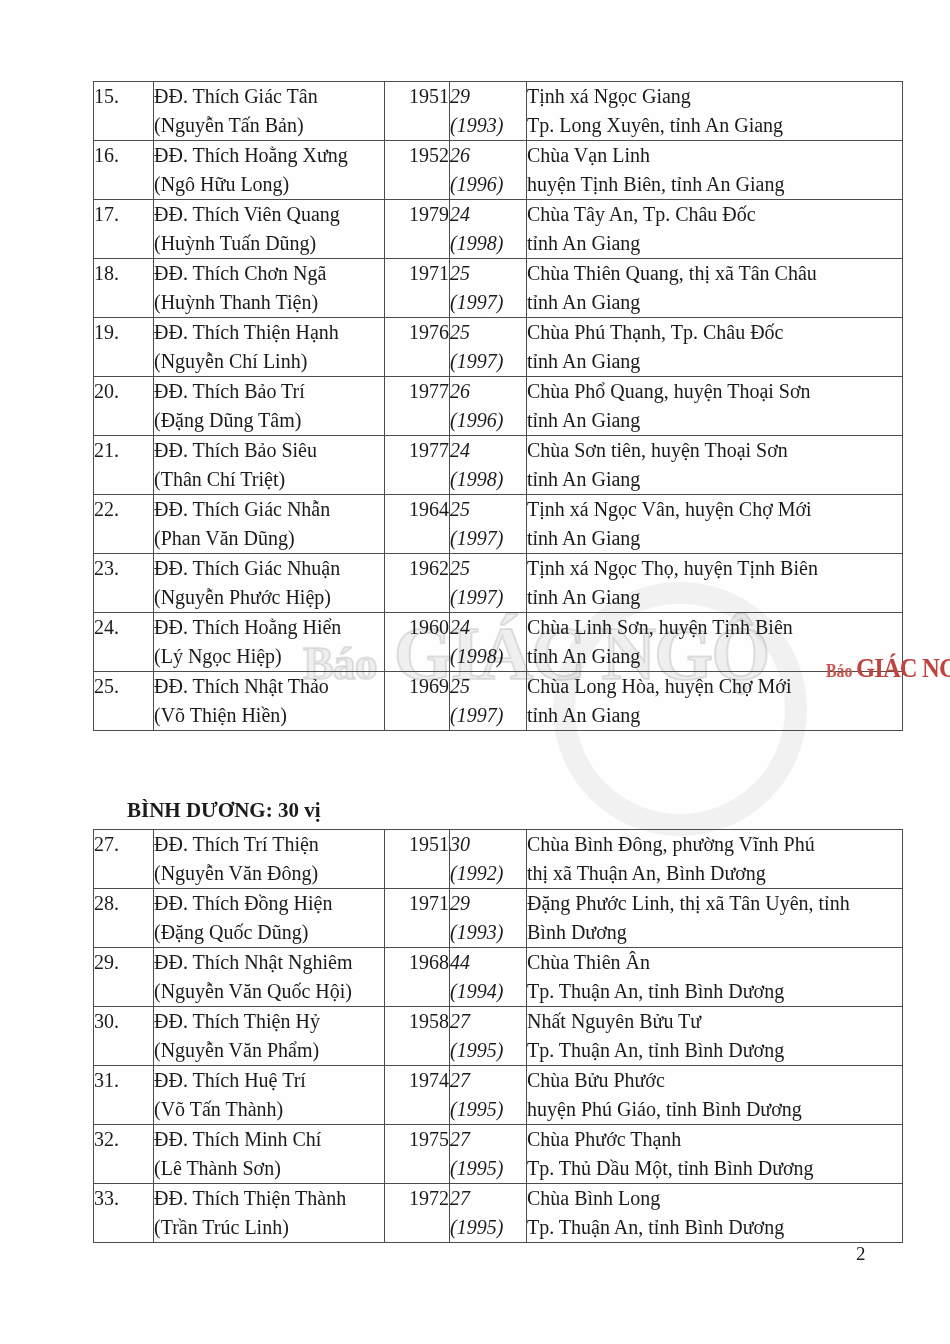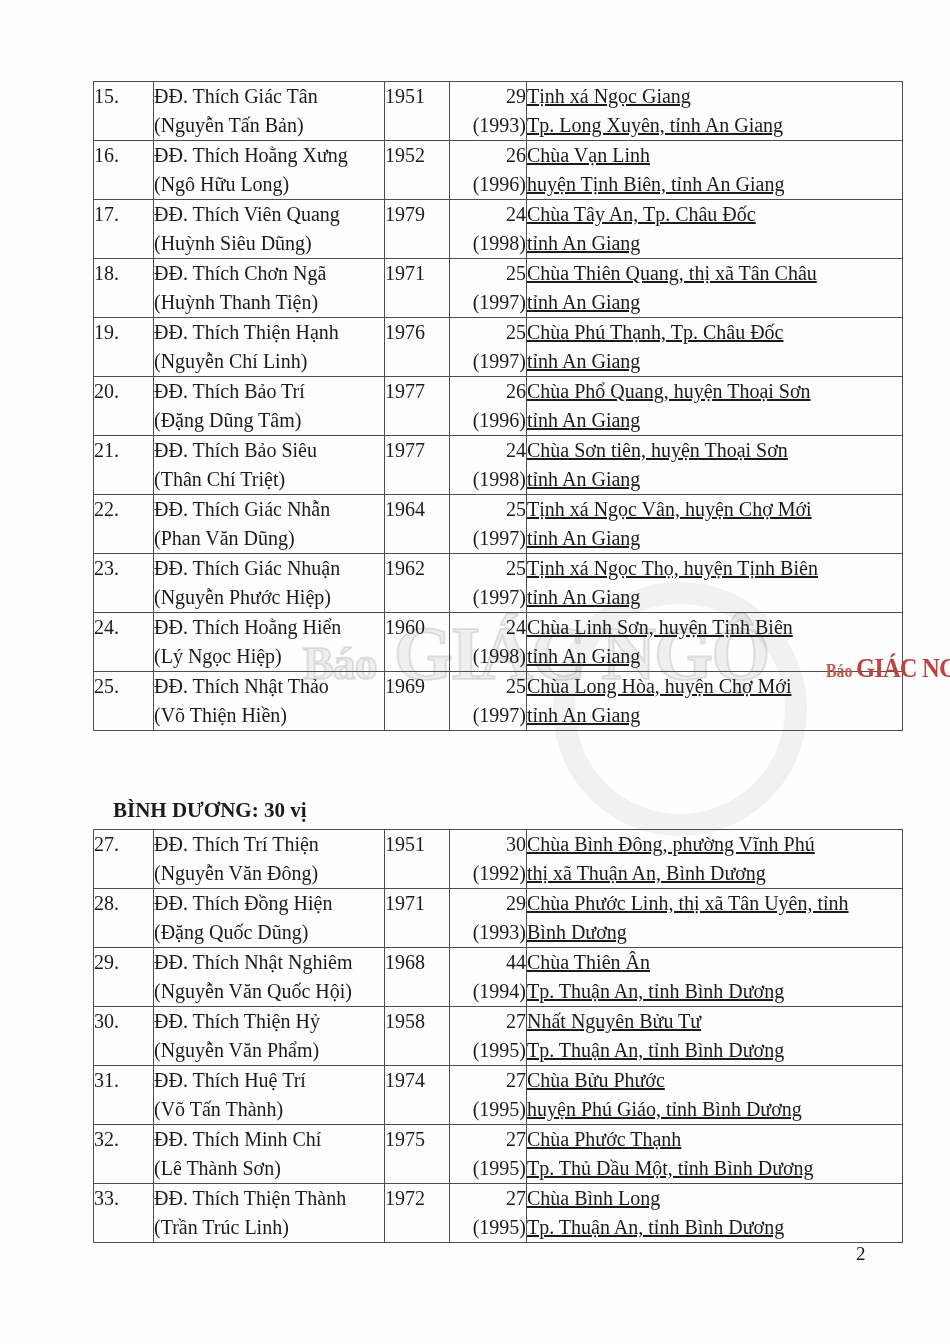--- a/index.html
+++ b/index.html
@@ -87,28 +87,28 @@
     vertical-align: top;
     font-size: 20px;
     line-height: 29px;
     padding: 0;
     overflow: hidden;
     white-space: nowrap;
   }
   table.roster tr { height: 58px; }
   td.c-no    { width: 59px;  padding-left: 12px; }
   td.c-name  { width: 230px; padding-left: 8px; }
-  td.c-birth { width: 64px;  text-align: left; }
-  td.c-years { width: 76px;  text-align: right; }
-  td.c-addr  { width: 375px; padding-left: 13px; text-decoration: underline; }
+  td.c-birth { width: 64px;  text-align: right; }
+  td.c-years { width: 76px;  text-align: left; font-style: italic; }
+  td.c-addr  { width: 375px; padding-left: 13px; }
 
   
   .section-header {
     position: absolute;
-    left: 113px;
+    left: 127px;
     top: 798px;
     font-size: 21px;
     font-weight: bold;
     z-index: 1;
   }
 
   
   .page-number {
     position: absolute;
     left: 856px;
@@ -170,21 +170,21 @@
             <div>Chùa Vạn Linh</div>
             <div>huyện Tịnh Biên, tỉnh An Giang</div>
           </td>
         </tr>
         <tr>
           <td class="c-no">
             <div>17.</div>
           </td>
           <td class="c-name">
             <div>ĐĐ. Thích Viên Quang</div>
-            <div>(Huỳnh Siêu Dũng)</div>
+            <div>(Huỳnh Tuấn Dũng)</div>
           </td>
           <td class="c-birth">
             <div>1979</div>
           </td>
           <td class="c-years">
             <div>24</div>
             <div>(1998)</div>
           </td>
           <td class="c-addr">
             <div>Chùa Tây An, Tp. Châu Đốc</div>
@@ -387,21 +387,21 @@
             <div>(Đặng Quốc Dũng)</div>
           </td>
           <td class="c-birth">
             <div>1971</div>
           </td>
           <td class="c-years">
             <div>29</div>
             <div>(1993)</div>
           </td>
           <td class="c-addr">
-            <div>Chùa Phước Linh, thị xã Tân Uyên, tỉnh</div>
+            <div>Đặng Phước Linh, thị xã Tân Uyên, tỉnh</div>
             <div>Bình Dương</div>
           </td>
         </tr>
         <tr>
           <td class="c-no">
             <div>29.</div>
           </td>
           <td class="c-name">
             <div>ĐĐ. Thích Nhật Nghiêm</div>
             <div>(Nguyễn Văn Quốc Hội)</div>

